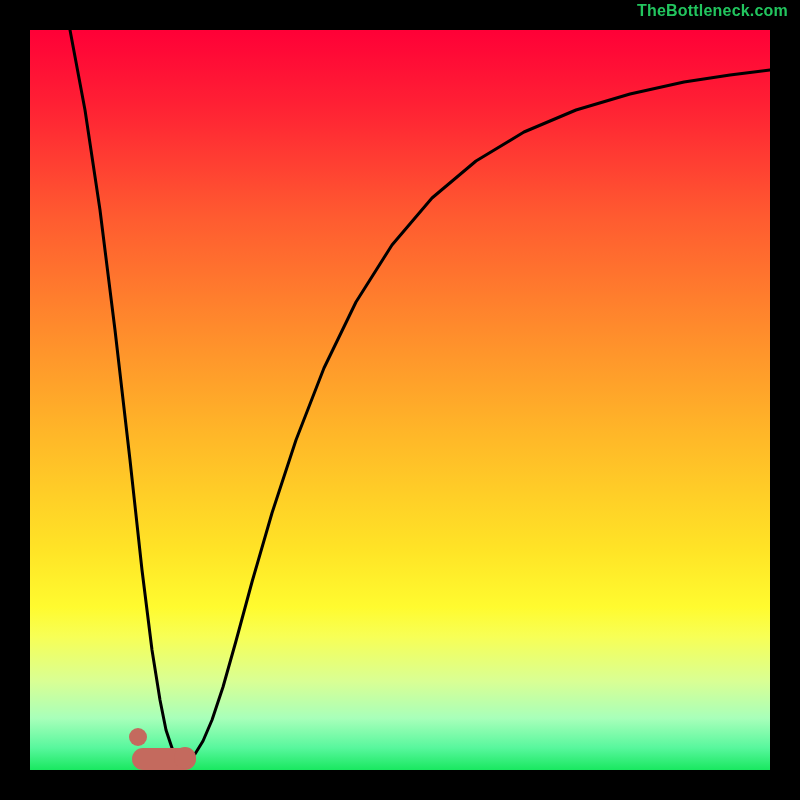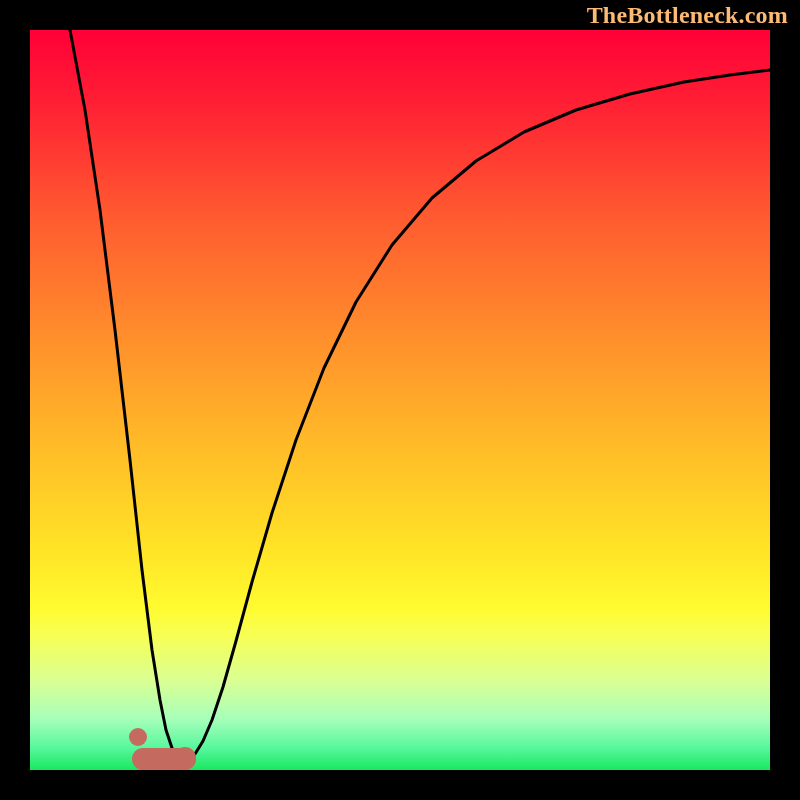--- a/index.html
+++ b/index.html
@@ -15,24 +15,24 @@
     left: 0;
     top: 0;
     width: 800px;
     height: 800px;
     background: #000;
   }
   .watermark {
     position: absolute;
     top: 2px;
     right: 12px;
-    font-family: Liberation Serif, serif;
-    font-size: 24px;
+    font-family: Liberation Sans, sans-serif;
+    font-size: 16px;
     font-weight: 600;
-    color: #fdba74;
+    color: #22c55e;
     letter-spacing: 0.2px;
   }
   .plot {
     position: absolute;
     left: 30px;
     top: 30px;
     width: 740px;
     height: 740px;
     overflow: hidden;
   }

